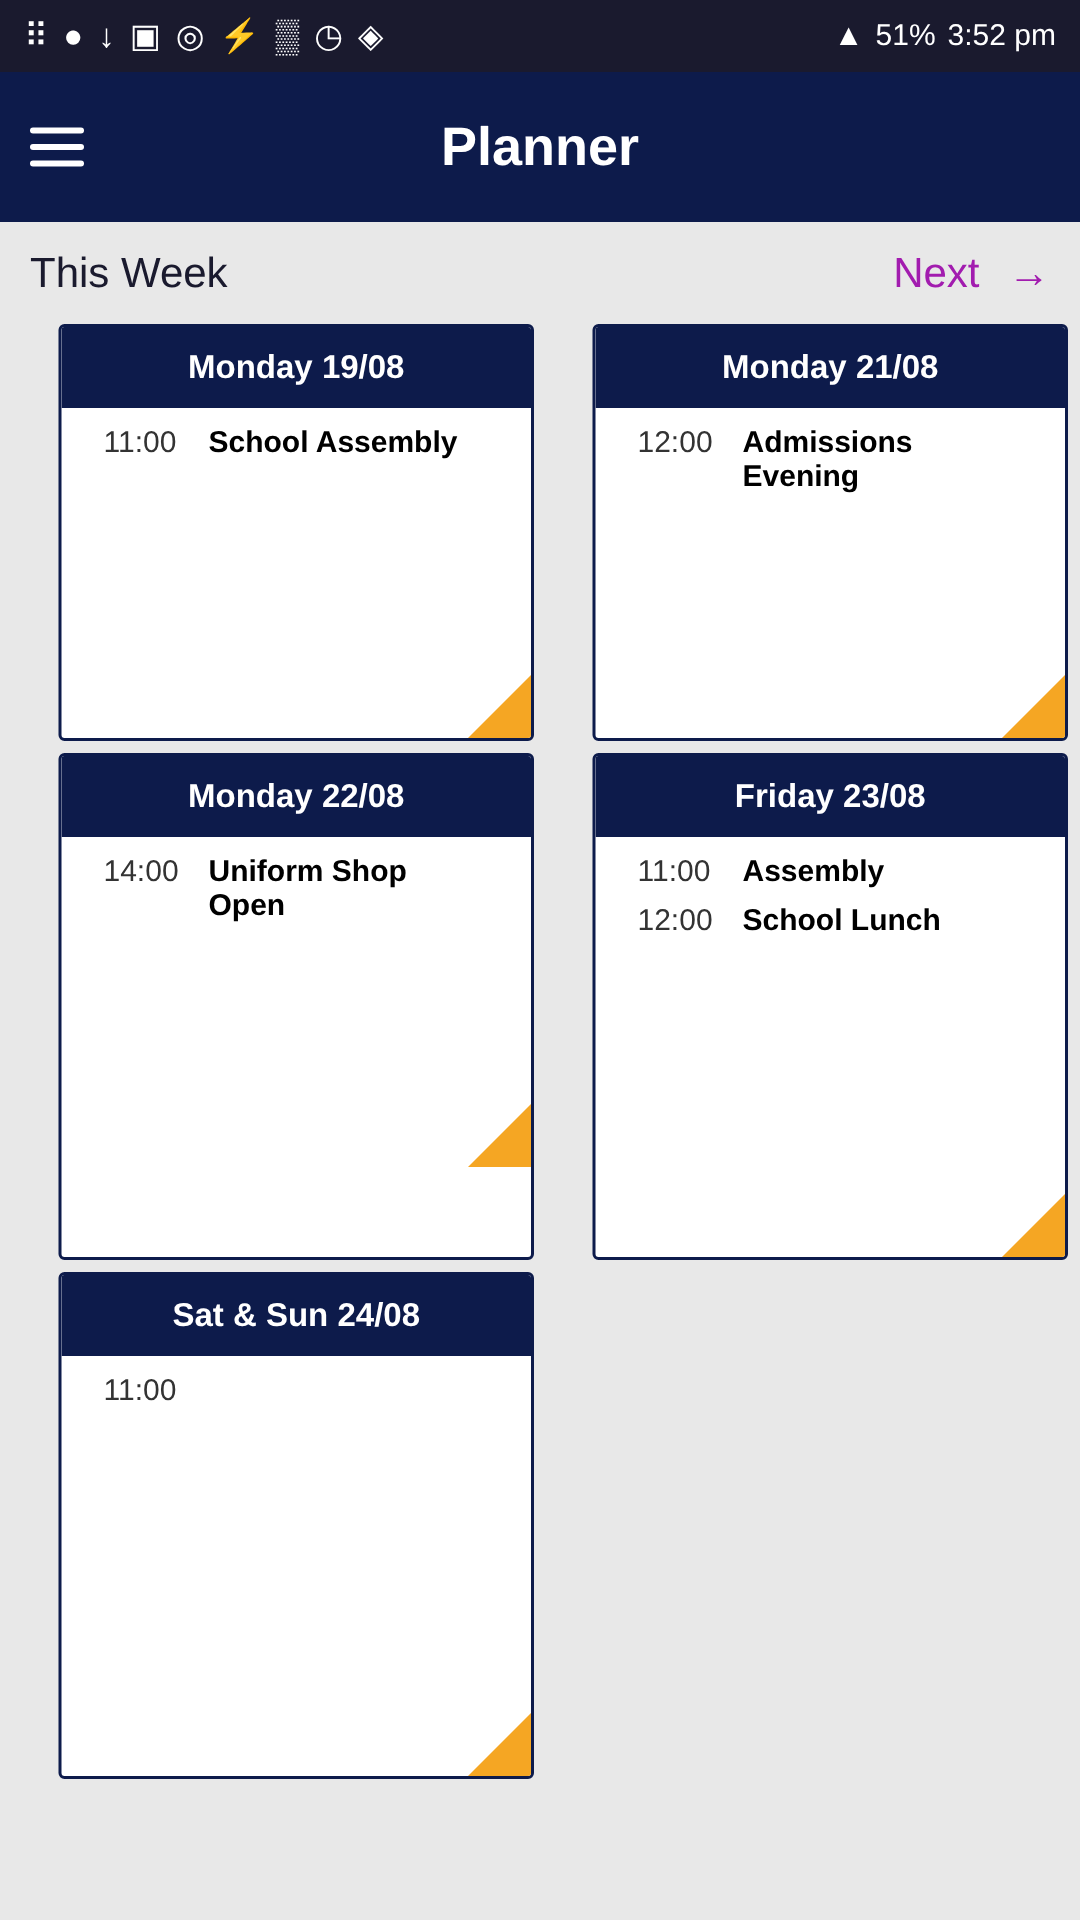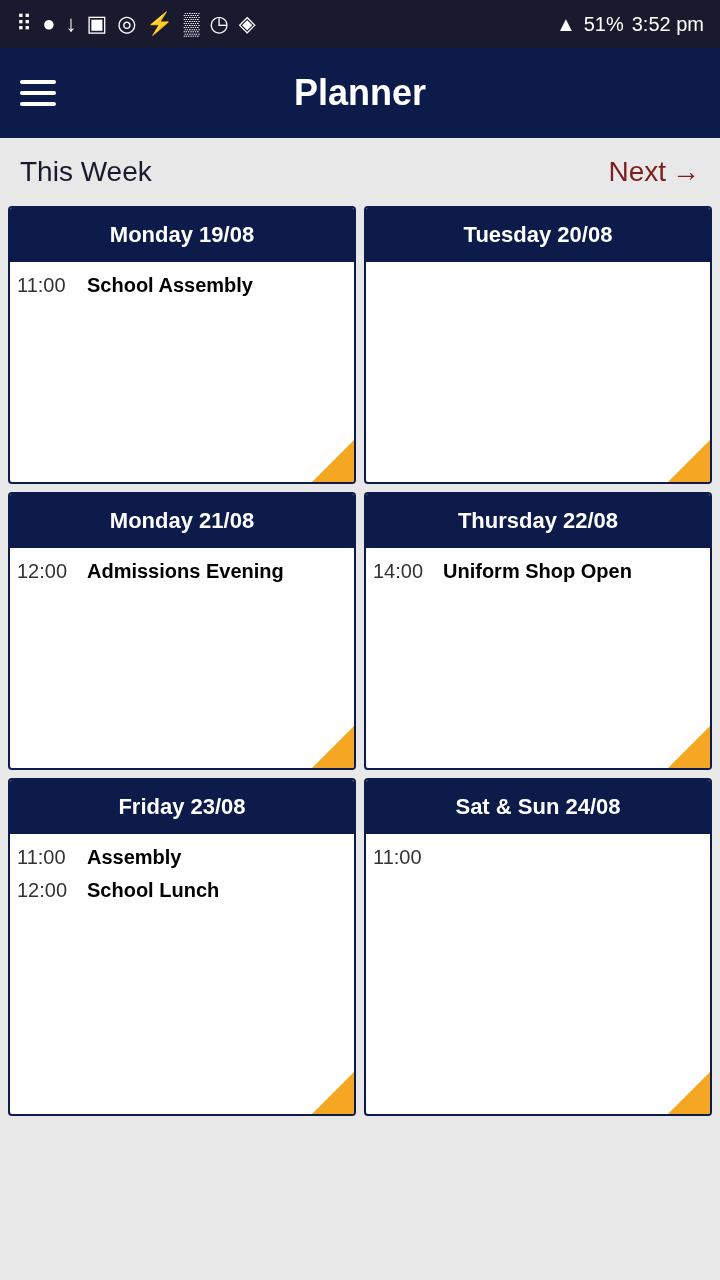--- a/index.html
+++ b/index.html
@@ -21,21 +21,21 @@
       justify-content: space-between;
       padding: 0 16px;
       font-size: 22px;
     }
     .status-left { display: flex; gap: 10px; align-items: center; }
     .status-right { display: flex; gap: 8px; align-items: center; font-size: 20px; }
 
     
     .header {
       background: #0d1b4b;
-      height: 90px;
+      height: 100px;
       display: flex;
       align-items: center;
       justify-content: center;
       position: relative;
     }
     .header-title {
       color: white;
       font-size: 36px;
       font-weight: bold;
     }
@@ -65,55 +65,56 @@
       padding: 18px 20px;
       background: #e8e8e8;
     }
     .week-label {
       font-size: 28px;
       color: #1a1a2e;
       font-weight: 500;
     }
     .next-btn {
       font-size: 28px;
-      color: #7f1d1d;
+      color: #a21caf;
       font-weight: 500;
       cursor: pointer;
       display: flex;
       align-items: center;
-      gap: 6px;
+      gap: 19px;
     }
 
     
     .calendar-grid {
       display: grid;
       grid-template-columns: 1fr 1fr;
       gap: 8px;
       padding: 0 8px 16px 8px;
     }
 
     .day-card {
       background: white;
       border: 2px solid #0d1b4b;
       border-radius: 4px;
       overflow: hidden;
       position: relative;
+      margin-left: 31px;
     }
 
     .day-header {
       background: #0d1b4b;
       color: white;
       font-size: 22px;
       font-weight: bold;
       padding: 14px 10px;
       text-align: center;
     }
 
     .day-body {
-      padding: 12px 7px;
+      padding: 12px 28px;
       min-height: 220px;
       position: relative;
     }
 
     .event-row {
       display: flex;
       align-items: baseline;
       margin-bottom: 10px;
     }
     .event-time {
@@ -192,45 +193,37 @@
     </div>
     <div class="day-body">
       <div class="event-row">
         <span class="event-time">11:00</span>
         <span class="event-name">School Assembly</span>
       </div>
       <div class="corner-triangle"></div>
     </div>
   </div>
 
-  <div class="day-card">
-    <div class="day-header">
-      <span>Tuesday  20/08</span>
-    </div>
-    <div class="day-body">
-      <div class="corner-triangle"></div>
-    </div>
-  </div>
 
   <div class="day-card">
     <div class="day-header">
       <span>Monday  21/08</span>
     </div>
     <div class="day-body">
       <div class="event-row">
         <span class="event-time">12:00</span>
         <span class="event-name">Admissions Evening</span>
       </div>
       <div class="corner-triangle"></div>
     </div>
   </div>
 
   <div class="day-card">
     <div class="day-header">
-      <span>Thursday  22/08</span>
+      <span>Monday  22/08</span>
     </div>
     <div class="day-body">
       <div class="event-row">
         <span class="event-time">14:00</span>
         <span class="event-name">Uniform Shop Open</span>
       </div>
       <div class="corner-triangle"></div>
     </div>
   </div>
 

